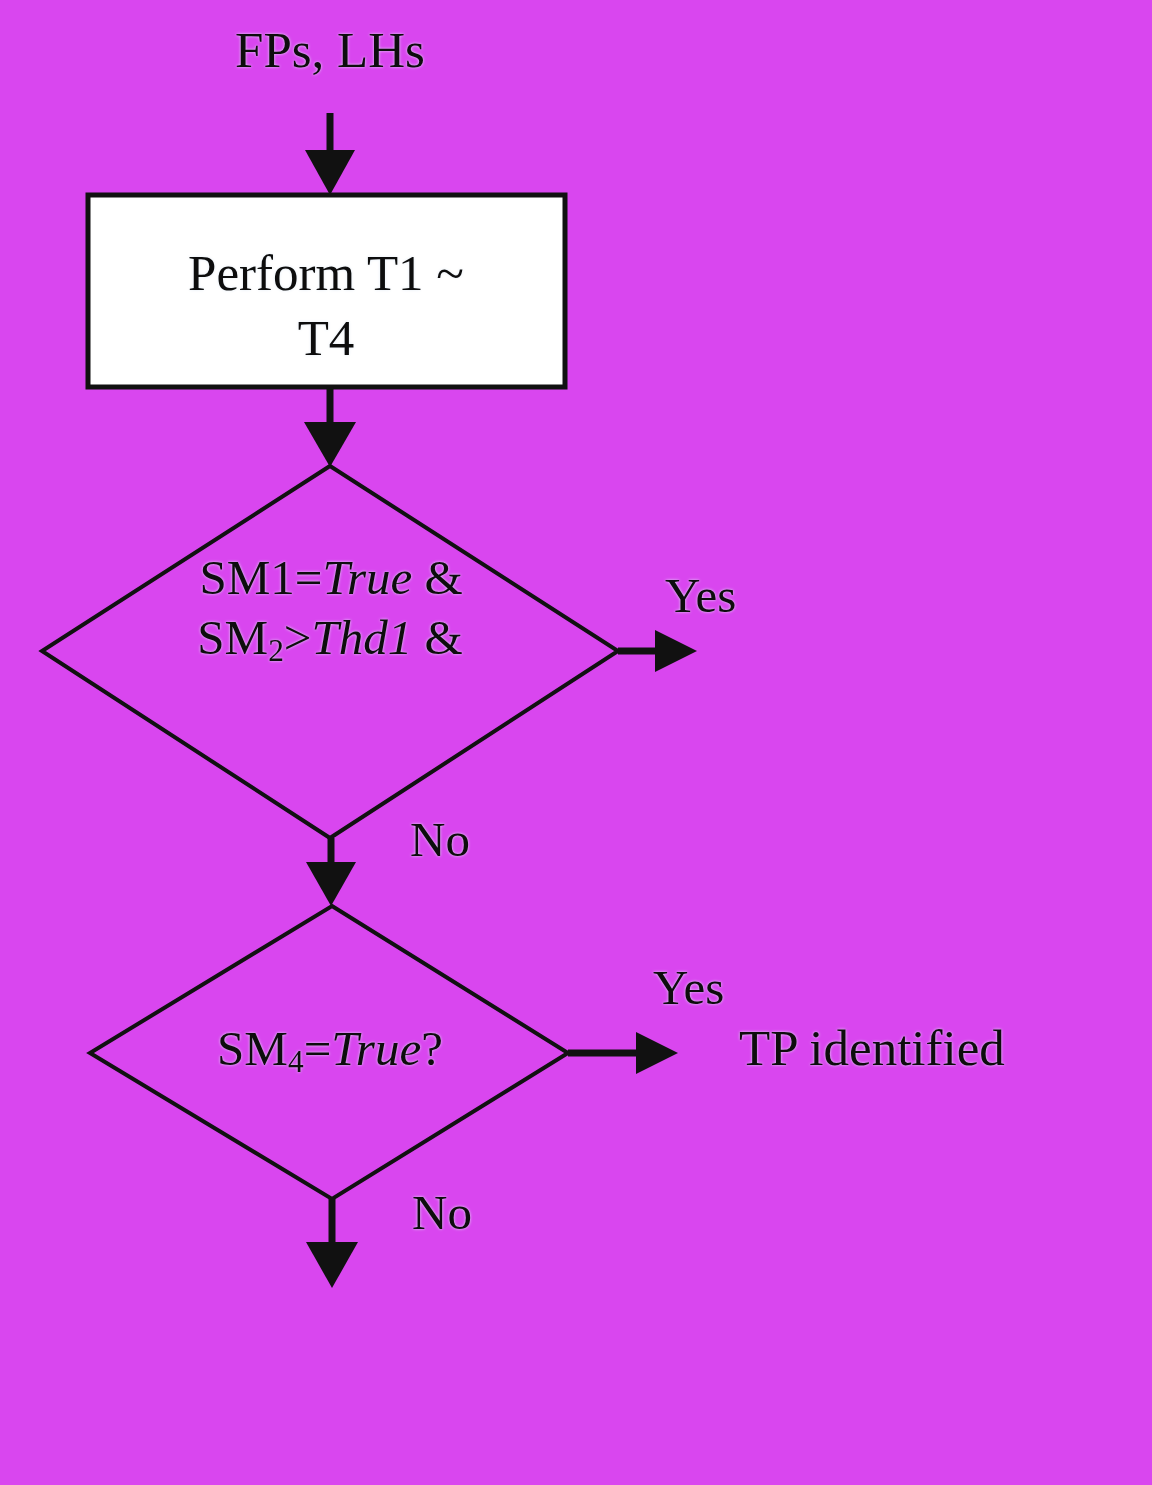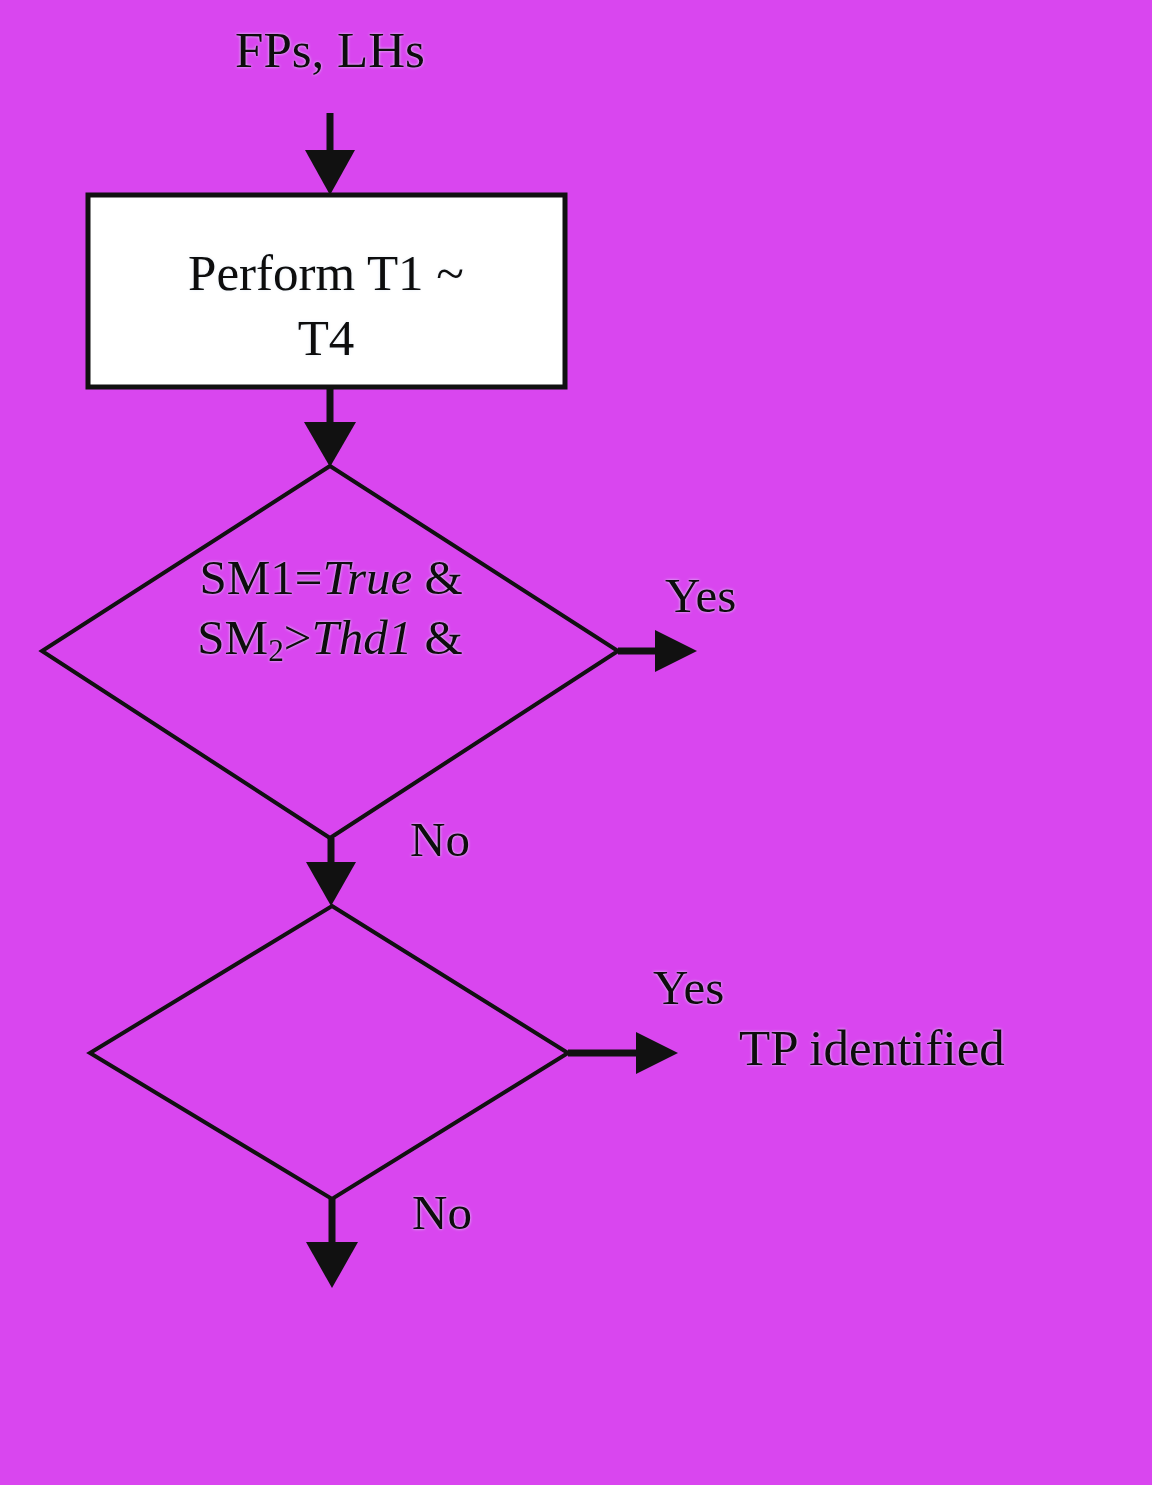--- a/index.html
+++ b/index.html
@@ -125,20 +125,23 @@
   <div class="txt center" id="label-process">
     <div>Perform T1 ~</div>
     <div>T4</div>
   </div>
 
   <div class="txt center" id="label-decision-1">
     <div><span>SM1=</span><span class="it">True</span><span> &amp;</span></div>
     <div><span>SM</span><span class="sub">2</span><span>&gt;</span><span class="it">Thd1</span><span> &amp;</span></div>
   </div>
 
+  <div class="txt center" id="label-decision-2">
+    <span>SM</span><span class="sub">4</span><span>=</span><span class="it">True</span><span>?</span>
+  </div>
 
   <div class="txt" id="label-yes-1">Yes</div>
 
   <div class="txt" id="label-no-1">No</div>
 
   <div class="txt" id="label-yes-2">Yes</div>
 
   <div class="txt" id="label-no-2">No</div>
 
 

